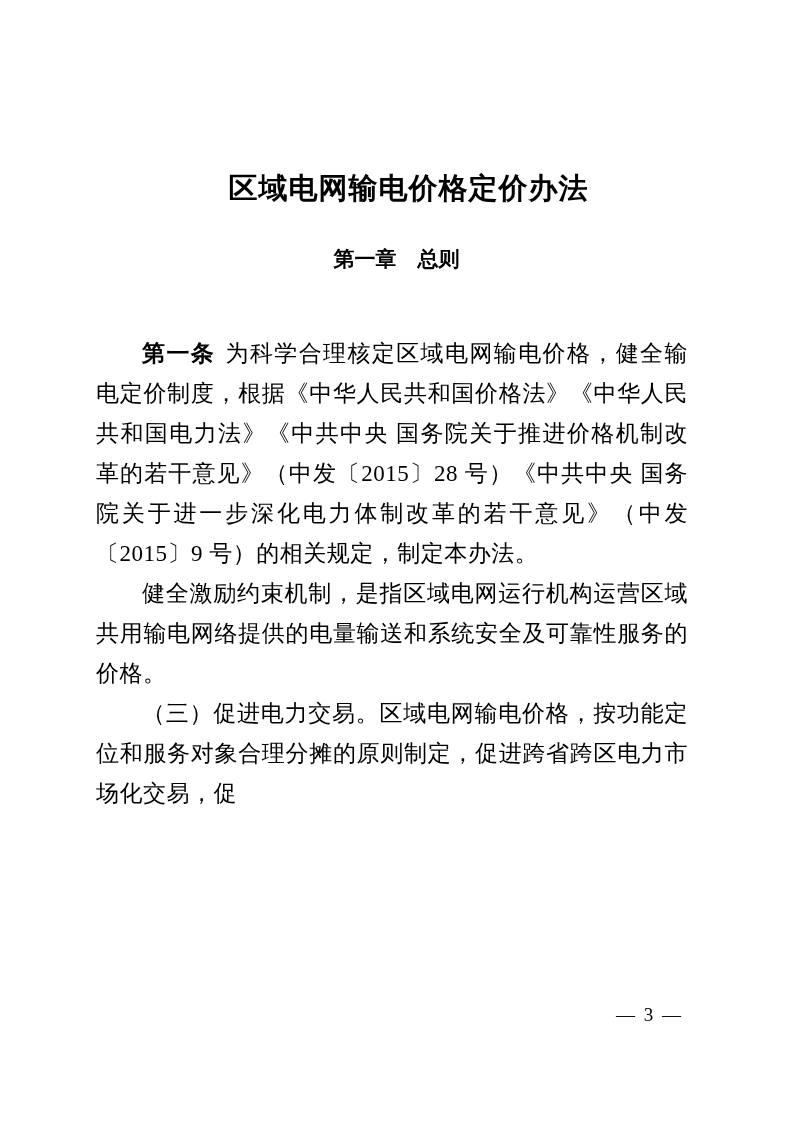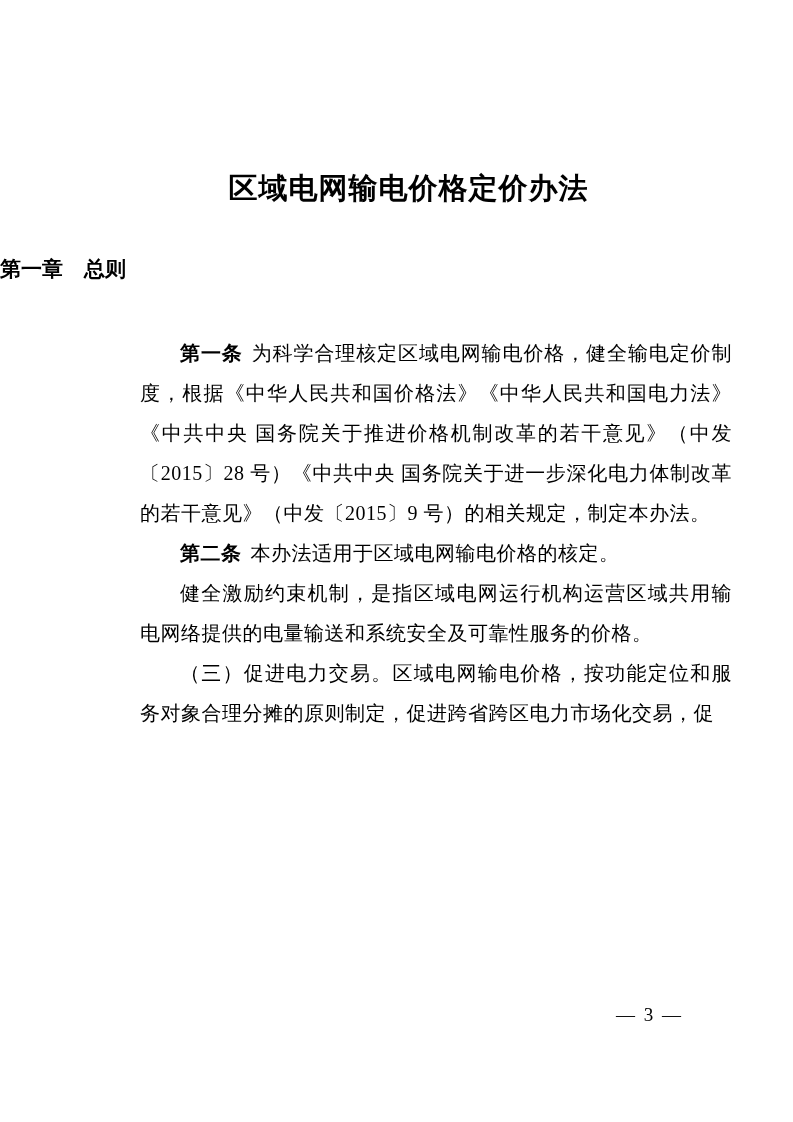--- a/index.html
+++ b/index.html
@@ -25,38 +25,38 @@
     margin: 0;
     text-align: center;
     font-family: "Liberation Serif", "DejaVu Serif", serif;
     font-size: 29px;
     font-weight: 700;
     letter-spacing: 1px;
     line-height: 40px;
   }
   .chapter-heading {
     position: absolute;
-    top: 254px;
+    top: 244px;
     left: 0;
     width: 100%;
     margin: 0;
+    text-align: center;
     font-family: "Liberation Sans", "DejaVu Sans", sans-serif;
     font-size: 21px;
     font-weight: 700;
     line-height: 30px;
   }
   .doc-body {
     position: absolute;
     top: 333px;
     left: 96px;
     width: 592px;
-    font-size: 20px;
+    font-size: 23px;
     line-height: 40px;
     letter-spacing: 0.5px;
-    margin-left: 44px;
   }
   .doc-body p {
     margin: 0;
     text-indent: 2em;
     text-align: justify;
     text-justify: inter-ideograph;
   }
   .article-lead {
     font-family: "Liberation Sans", "DejaVu Sans", sans-serif;
     font-weight: 700;
@@ -75,20 +75,19 @@
 <body>
 
 <div class="page">
 
   <h1 class="doc-title">区域电网输电价格定价办法</h1>
 
   <h2 class="chapter-heading">第一章　总则</h2>
 
   <div class="doc-body">
       <p><span class="article-lead">第一条</span><span>为科学合理核定区域电网输电价格，健全输电定价制度，根据《中华人民共和国价格法》《中华人民共和国电力法》《中共中央 国务院关于推进价格机制改革的若干意见》（中发〔2015〕28 号）《中共中央 国务院关于进一步深化电力体制改革的若干意见》（中发〔2015〕9 号）的相关规定，制定本办法。</span></p>
-      <p><span class="article-lead">第二条</span><span>本办法适用于区域电网输电价格的核定。</span></p>
       <p><span>健全激励约束机制，是指区域电网运行机构运营区域共用输电网络提供的电量输送和系统安全及可靠性服务的价格。</span></p>
       <p><span>（三）促进电力交易。区域电网输电价格，按功能定位和服务对象合理分摊的原则制定，促进跨省跨区电力市场化交易，促</span></p>
     </div>
 
   <div class="page-number">— 3 —</div>
 
 </div>
 
 </body></html>

